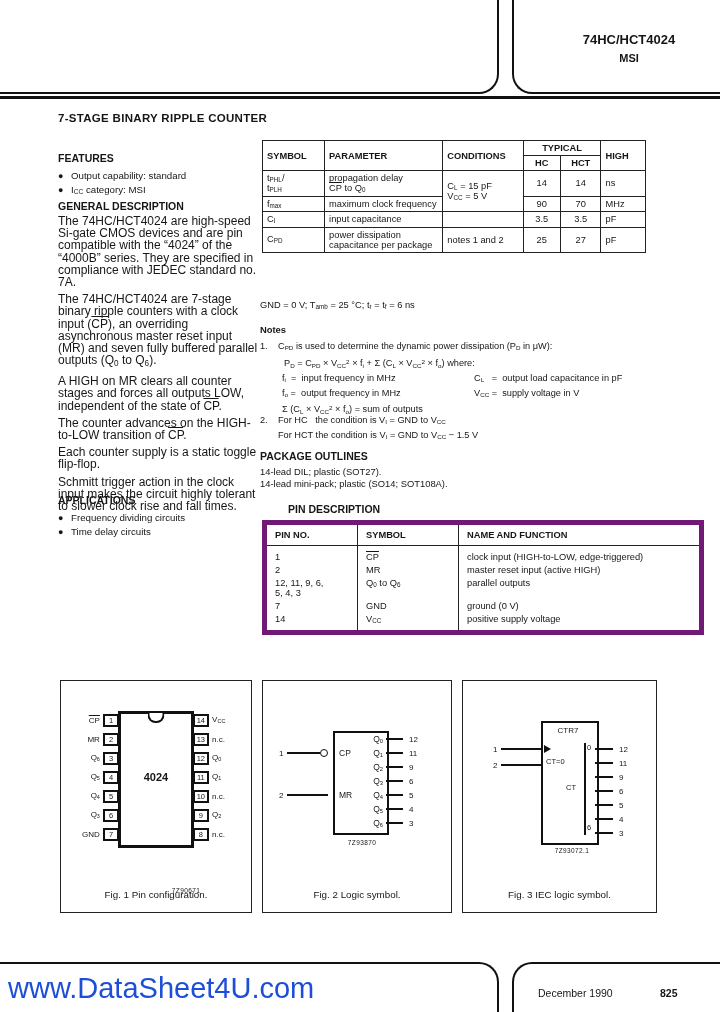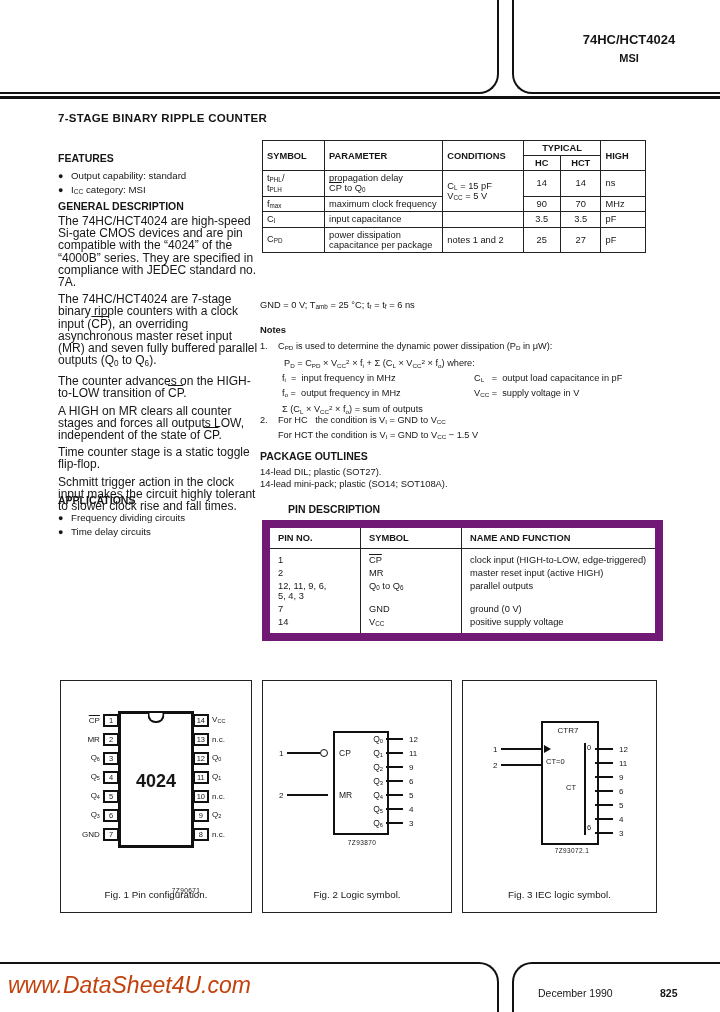--- a/index.html
+++ b/index.html
@@ -16,21 +16,21 @@
              border-bottom:2px solid #111;border-bottom-left-radius:20px;text-align:center;}
   #hdr-part{margin-top:52px;font-weight:bold;font-size:13px;}
   #hdr-family{margin-top:5px;font-weight:bold;font-size:11px;}
   #thick-rule{left:0;top:96px;width:720px;height:3px;background:#111;}
   #ftr-left{left:-20px;top:962px;width:517px;height:70px;border-right:2px solid #111;
             border-top:2px solid #111;border-top-right-radius:20px;}
   #ftr-right{left:512px;top:962px;width:230px;height:70px;border-left:2px solid #111;
              border-top:2px solid #111;border-top-left-radius:20px;}
   #ftr-date{position:absolute;left:24px;top:23px;font-size:10.5px;}
   #ftr-page{position:absolute;left:146px;top:23px;font-size:10.5px;font-weight:bold;text-align:center;}
-  #watermark{left:8px;top:972px;font-size:23px;color:#c2410c;font-style:italic;}
+  #watermark{left:8px;top:972px;font-size:29px;color:#1d4ed8;}
   
   #title{left:58px;top:112px;font-size:11.5px;font-weight:bold;letter-spacing:0.3px;}
   .h-sec{font-size:10.5px;font-weight:bold;}
   #features-h{left:58px;top:152px;}
   #features-list{left:58px;top:169px;width:200px;}
   #general-h{left:58px;top:200px;}
   #general-ps{left:58px;top:215px;width:200px;font-size:12px;line-height:12.2px;}
   #general-ps p{margin:0 0 5px 0;}
   #applications-h{left:58px;top:494px;}
   #applications-list{left:58px;top:511px;width:200px;}
@@ -56,40 +56,40 @@
   #note-defs .colA{width:192px;}
   #note-defs .colB{width:188px;}
   #note-defs div{margin:0;}
   #note2{left:260px;top:414px;width:400px;display:flex;}
   .nnum{width:18px;}
   
   #package-h{left:260px;top:450px;}
   #package-lines{left:260px;top:466px;font-size:9.4px;line-height:11.5px;}
   #pin-h{left:260px;top:503px;margin-left:28px;}
   #pin-table{left:262px;top:520px;}
-  #pin-table table{width:401px;font-size:9.3px;border:8px solid #701a75;}
+  #pin-table table{width:442px;font-size:9.3px;border:5px solid #701a75;}
   #pin-table th{border-bottom:1.5px solid #222;text-align:left;padding:5px 8px;font-size:9.3px;}
   #pin-table th,#pin-table td{border-left:1px solid #222;border-right:1px solid #222;}
   #pin-table td{padding:1.5px 8px;vertical-align:top;}
   #pin-table tr.first td{padding-top:6px;}
   #pin-table tr.last td{padding-bottom:6px;}
   
   .figbox{border:1.5px solid #222;background:#fff;}
   #fig1-box{left:60px;top:680px;width:190px;height:231px;}
   #fig2-box{left:262px;top:680px;width:188px;height:231px;}
   #fig3-box{left:462px;top:680px;width:193px;height:231px;}
   .caption{position:absolute;bottom:12px;left:0;right:0;text-align:center;font-size:9.8px;}
   .figcode{font-size:6.5px;letter-spacing:0.4px;}
   
   #dip{position:relative;width:170px;height:142px;margin:30px auto 0;}
   #dip-body{position:absolute;left:47px;top:0;width:70px;height:131px;border:3px solid #111;}
   #dip-notch{position:absolute;left:50%;top:-1px;transform:translateX(-50%);width:13px;height:8px;
              border:2px solid #111;border-top:none;border-radius:0 0 8px 8px;background:#fff;}
   #chip-label{position:absolute;left:47px;top:60px;width:76px;text-align:center;
-              font-weight:bold;font-size:18px;}
+              font-weight:bold;font-size:11px;}
   .dip-row{position:absolute;left:0;width:170px;height:14px;display:flex;align-items:center;}
   .dl{width:30px;text-align:right;padding-right:3px;font-size:8px;}
   .dr{width:30px;text-align:left;padding-left:3px;font-size:8px;}
   .dp{width:13px;height:9px;border:2px solid #111;background:#fff;font-size:7.5px;
       display:flex;align-items:center;justify-content:center;}
   .dsp{width:76px;}
   #fig1-code{position:absolute;left:0;top:176px;width:100%;text-align:center;padding-left:60px;box-sizing:border-box;}
   
   #l2{position:relative;width:160px;height:150px;margin:44px auto 0;}
   #l2-body{position:absolute;left:56px;top:6px;width:52px;height:100px;border:2.5px solid #111;}
@@ -143,23 +143,23 @@
     <div class="row">
       <span class="bullet">●</span>
       <span>I<sub>CC</sub> category: MSI</span>
     </div>
   </div>
 
   <div id="general-h" class="abs h-sec">GENERAL DESCRIPTION</div>
   <div id="general-ps" class="abs">
     <p>The 74HC/HCT4024 are high-speed Si-gate CMOS devices and are pin compatible with the “4024” of the “4000B” series. They are specified in compliance with JEDEC standard no. 7A.</p>
     <p>The 74HC/HCT4024 are 7-stage binary ripple counters with a clock input (<span class="ov">CP</span>), an overriding asynchronous master reset input (MR) and seven fully buffered parallel outputs (Q<sub>0</sub> to Q<sub>6</sub>).</p>
+    <p>A HIGH on MR clears all counter stages and forces all outputs LOW, independent of the state of <span class="ov">CP</span>.</p>
     <p>The counter advances on the HIGH-to-LOW transition of <span class="ov">CP</span>.</p>
-    <p>A HIGH on MR clears all counter stages and forces all outputs LOW, independent of the state of <span class="ov">CP</span>.</p>
-    <p>Time counter stage is a static toggle flip-flop.</p>
+    <p>Each counter supply is a static toggle flip-flop.</p>
     <p>Schmitt trigger action in the clock input makes the circuit highly tolerant to slower clock rise and fall times.</p>
   </div>
 
   <div id="applications-h" class="abs h-sec">APPLICATIONS</div>
   <div id="applications-list" class="abs blist">
     <div class="row">
       <span class="bullet">●</span>
       <span>Frequency dividing circuits</span>
     </div>
     <div class="row">

